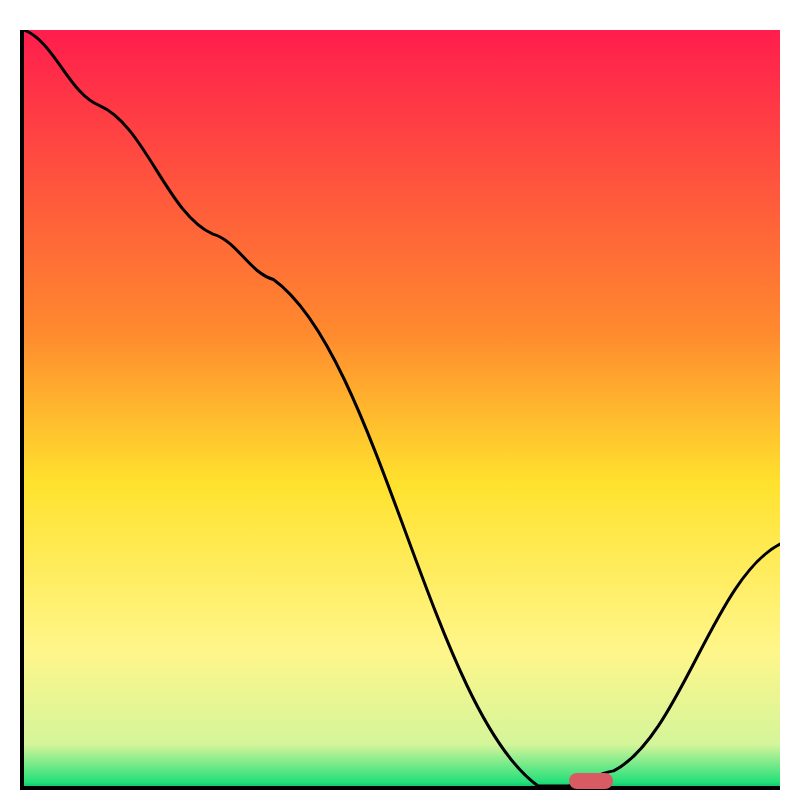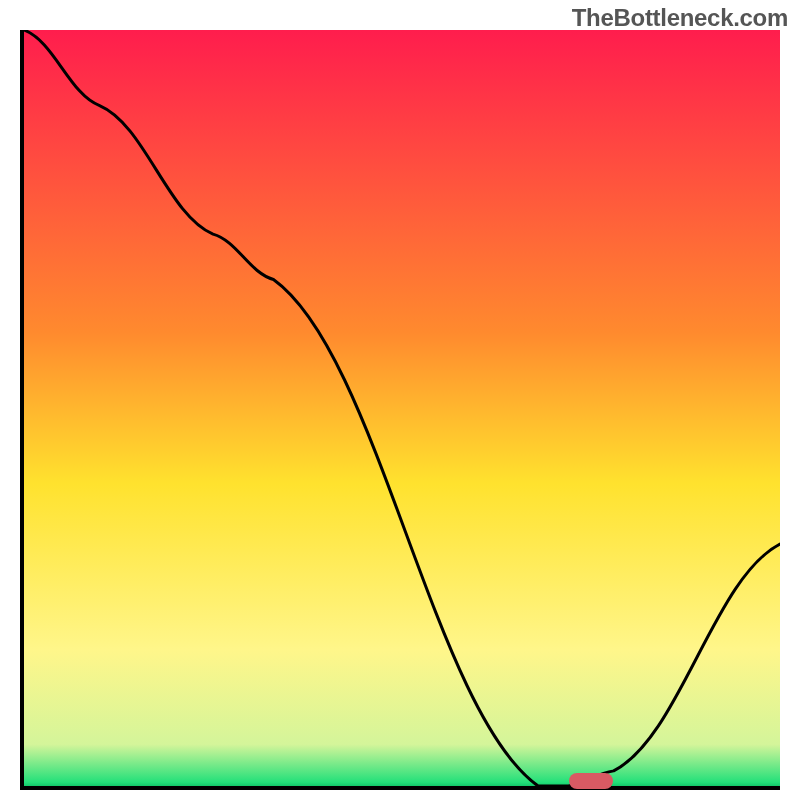--- a/index.html
+++ b/index.html
@@ -55,21 +55,20 @@
     border-radius: 8px;
     background: #d85a63;
     transform: translate(-50%, -50%);
   }
 </style>
 </head>
 <body>
 
 <div class="container">
 
-  <div class="watermark">TheBottleneck.com</div>
 
   <div class="plot-frame">
 
     <svg class="gradient-bg" viewBox="0 0 756 756" preserveAspectRatio="none">
       <defs>
         <linearGradient id="bgGrad" x1="0" y1="0" x2="0" y2="1">
             <stop offset="0%" stop-color="#ff1d4d"></stop>
             <stop offset="40%" stop-color="#ff8a2e"></stop>
             <stop offset="60%" stop-color="#ffe22e"></stop>
             <stop offset="82%" stop-color="#fff68a"></stop>

